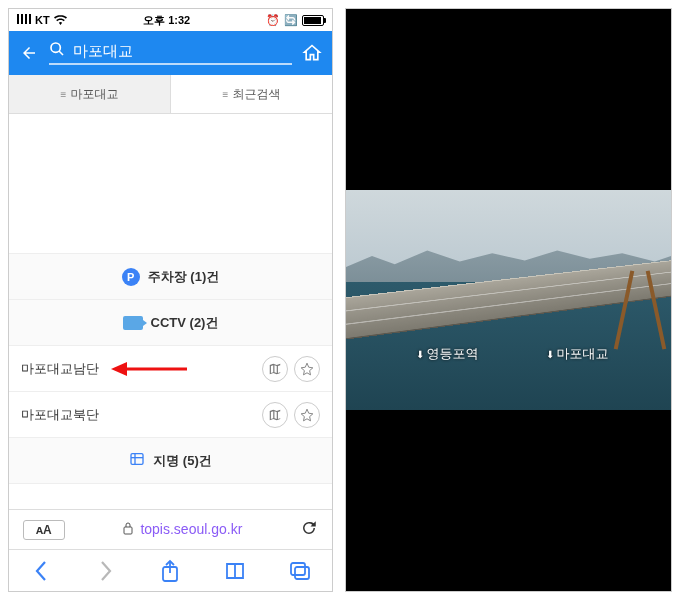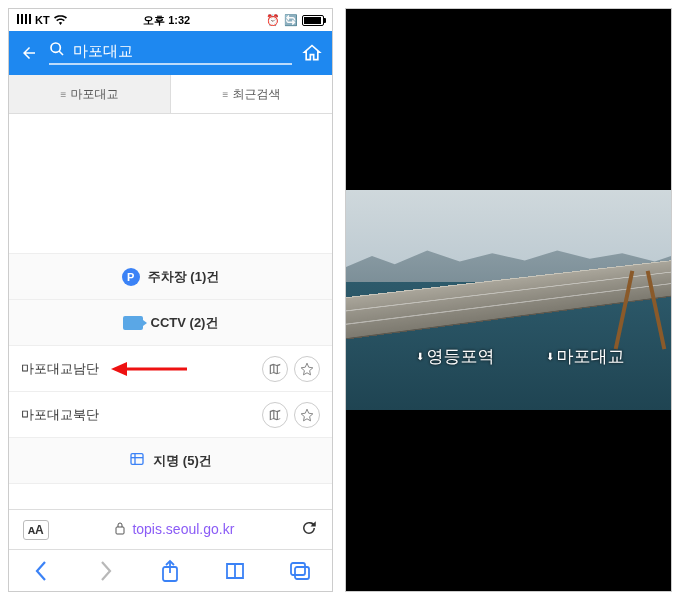--- a/index.html
+++ b/index.html
@@ -47,37 +47,37 @@
 
 
 .red-arrow { position: absolute; left: 100px; top: 12px; }
 .red-arrow svg { display: block; }
 
 
 .url-bar { height: 40px; border-top: 1px solid #ddd; display: flex; align-items: center; justify-content: space-between; padding: 0 14px; margin-top: auto; }
 .url-center { display: flex; align-items: flex-start; gap: 6px; font-size: 14px; color: #8b5cf6; }
 .url-icon { color: #555; font-size: 15px; }
 .reload-ic { font-size: 16px; color: #333; }
-.aa-ic { font-size: 12px; font-weight: 700; color: #333; border: 1px solid #bbb; border-radius: 3px; padding: 2px 4px; }
+.aa-ic { font-size: 12px; font-weight: 700; color: #333; border: 1px solid #bbb; border-radius: 3px; padding: 2px 12px; }
 
 
 .toolbar { height: 42px; border-top: 1px solid #ddd; display: flex; align-items: center; justify-content: space-around; }
 .tb-btn { width: 40px; display: flex; align-items: center; justify-content: center; }
 .tb-btn svg { display: block; }
 
 
 .video-frame { width: 100%; height: 220px; position: relative; overflow: hidden; }
 .sky { position: absolute; inset: 0 0 55% 0; background: linear-gradient(#cfd8dc,#b9c7cf); }
 .city { position: absolute; left: 0; right: 0; top: 20%; height: 25%; background: linear-gradient(#8fa0a8 0%, #7a8d96 100%); clip-path: polygon(0 60%, 8% 40%, 15% 55%, 25% 30%, 35% 50%, 45% 35%, 55% 48%, 65% 30%, 75% 45%, 85% 35%, 95% 50%, 100% 40%, 100% 100%, 0 100%); }
 .river { position: absolute; inset: 42% 0 0 0; background: linear-gradient(#2d5a6b,#1f4452); }
 .bridge { position: absolute; left: -20px; top: 38%; width: 420px; height: 70px; background: linear-gradient(#a9a59a,#7d7a70); transform: perspective(400px) rotateX(55deg) rotateZ(-12deg); transform-origin: 20% 50%; border-top: 2px solid #c9c6bb; border-bottom: 2px solid #5b584f; }
 .bridge::before, .bridge::after { content: ""; position: absolute; left: 0; right: 0; height: 2px; background: rgba(255,255,255,.4); }
 .bridge::before { top: 22px; }
 .bridge::after { top: 44px; }
-.label { position: absolute; color: #fff; font-size: 17px; text-shadow: 0 0 3px #000; display: flex; align-items: center; gap: 2px; }
+.label { position: absolute; color: #fff; font-size: 13px; text-shadow: 0 0 3px #000; display: flex; align-items: center; gap: 2px; }
 .label::before { content: "⬇"; font-size: 10px; }
 .label-l { left: 70px; top: 155px; }
 .label-r { left: 200px; top: 155px; }
 .const { position: absolute; right: 5px; top: 80px; width: 50px; height: 80px; }
 .const::before { content: ""; position: absolute; left: 6px; top: 0; width: 4px; height: 80px; background: #8a5a2a; transform: rotate(12deg); }
 .const::after { content: ""; position: absolute; right: 8px; top: 0; width: 4px; height: 80px; background: #8a5a2a; transform: rotate(-12deg); }
 </style>
 </head>
 <body>
 

